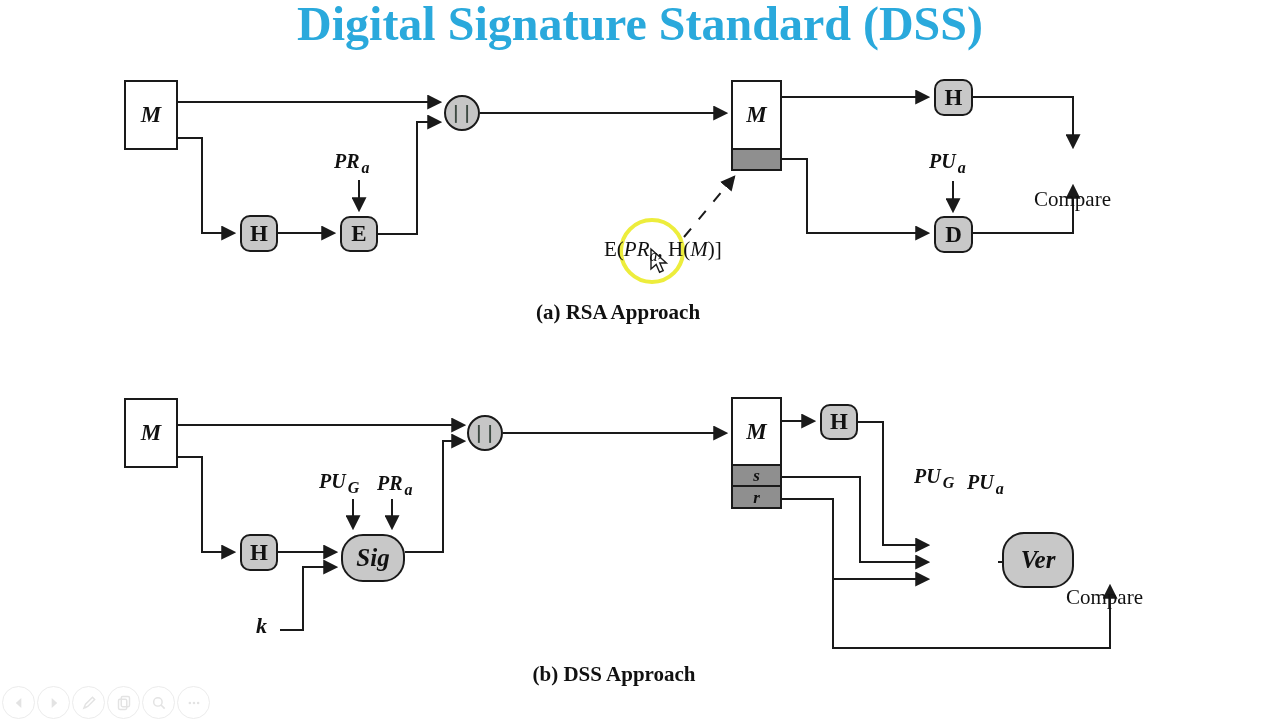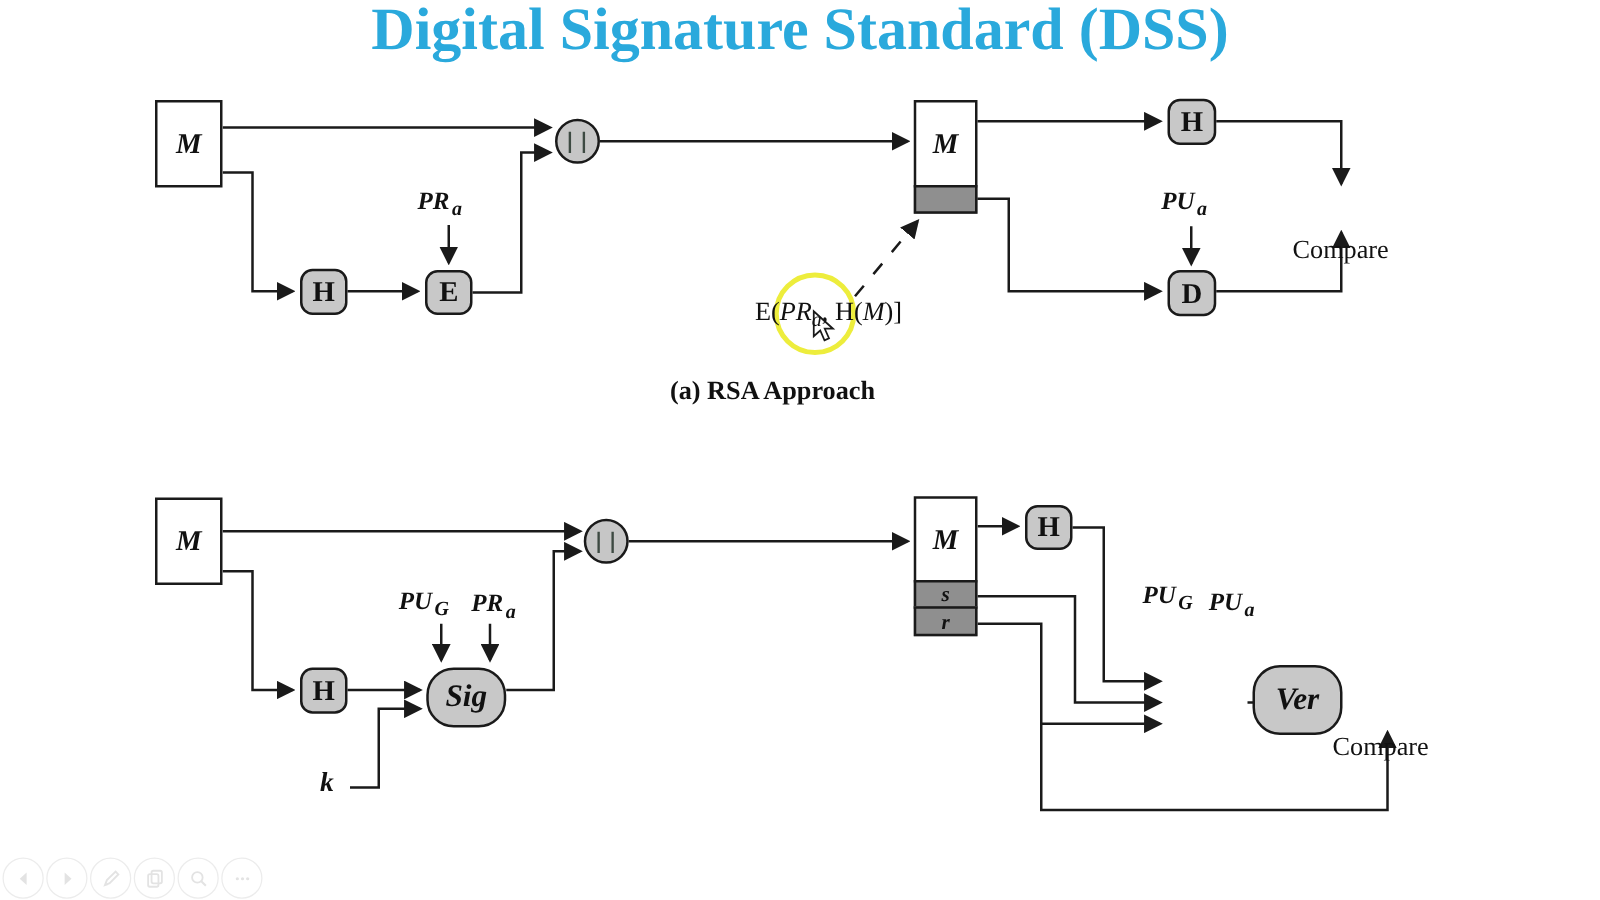--- a/index.html
+++ b/index.html
@@ -177,20 +177,21 @@
   <div class="keylbl" style="left:967px;top:471px;">
     <span>PU</span><sub>a</sub>
   </div>
 
   <div class="fnode bignode" style="left:966px;top:532px;width:72px;height:56px;margin-left:36px;">
     <span>Ver</span>
   </div>
 
   <div class="plain" style="left:1066px;top:551px;">Compare</div>
 
+  <div class="caption" style="left:614px;top:662px;">(b) DSS Approach</div>
 
   <div class="controls">
     <div class="ctl">
       <svg width="22" height="22" viewBox="0 0 24 24">
         <path d="M14.5 6.5 L8.5 12 L14.5 17.5 Z" fill="#e3e3e3"></path>
       </svg>
     </div>
     <div class="ctl">
       <svg width="22" height="22" viewBox="0 0 24 24">
         <path d="M9.5 6.5 L15.5 12 L9.5 17.5 Z" fill="#e3e3e3"></path>

